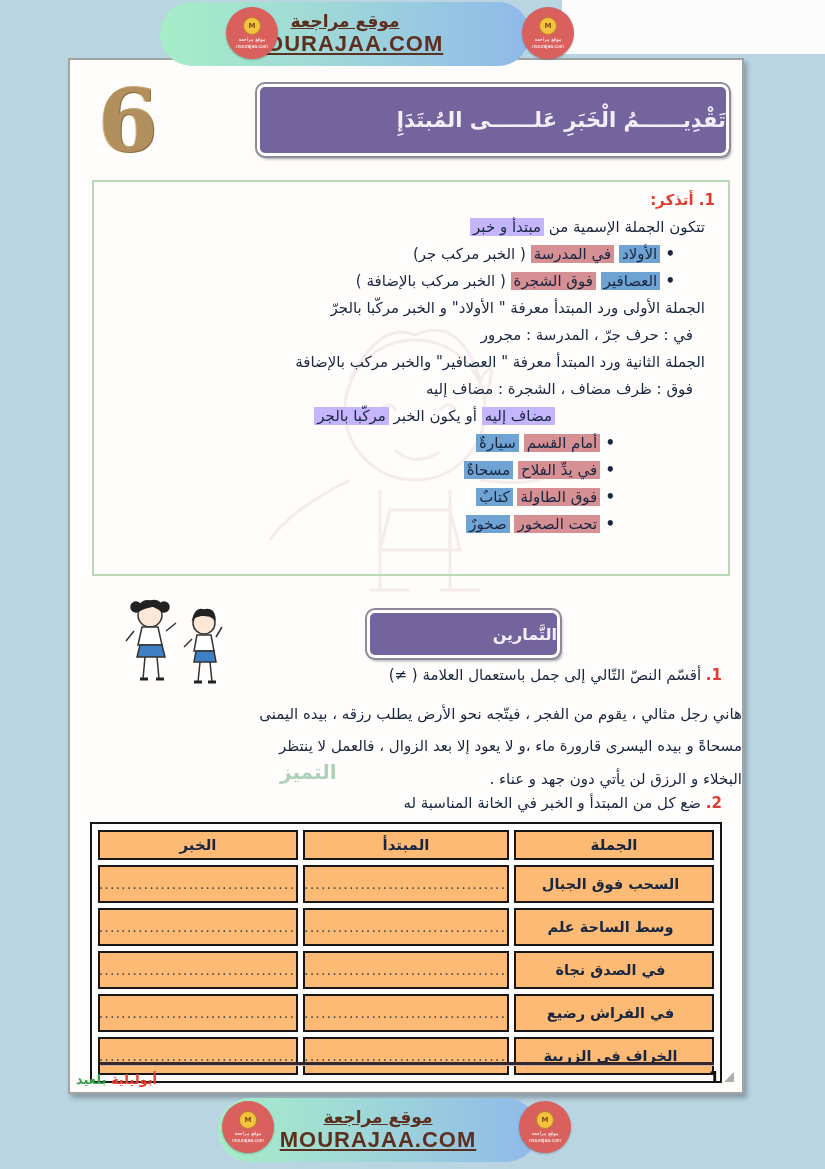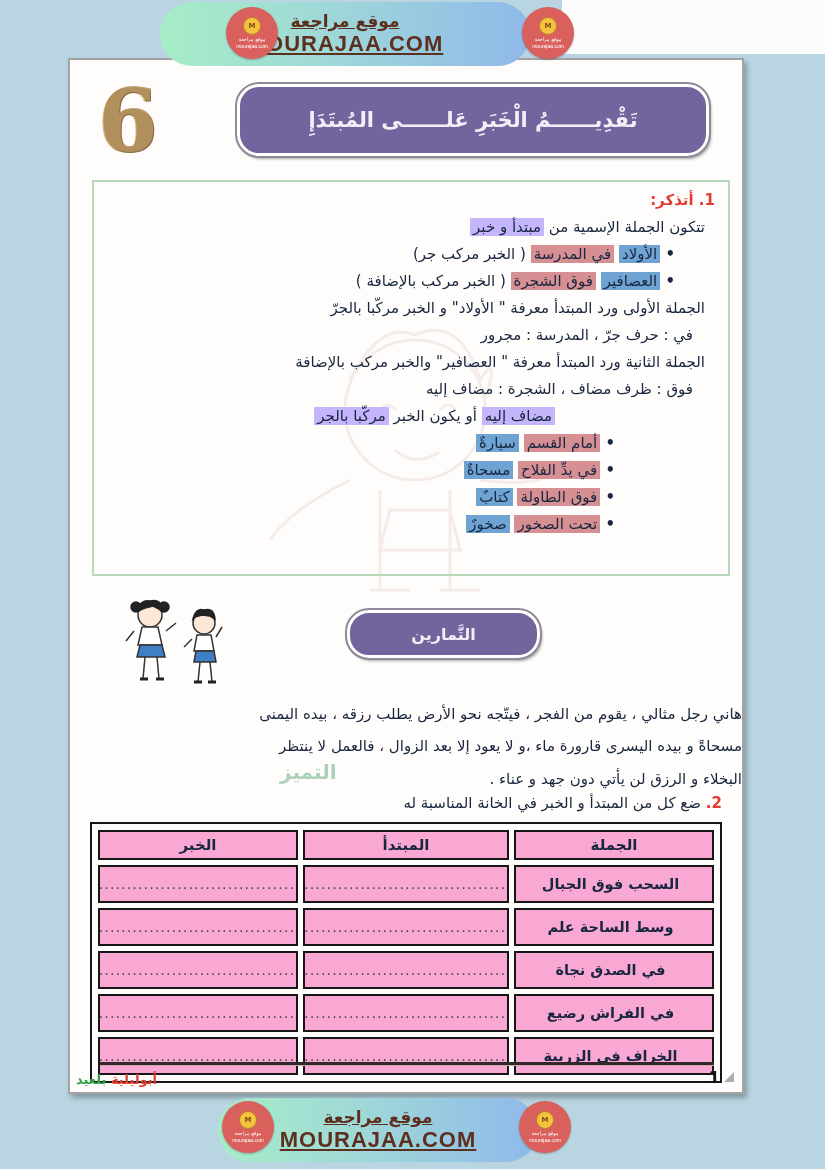--- a/index.html
+++ b/index.html
@@ -32,24 +32,24 @@
   .page{
     position:absolute;left:68px;top:58px;width:672px;height:1032px;
     background:#fffdfb;border:2px solid #a3a3a3;box-shadow:3px 4px 5px rgba(0,0,0,.28);
   }
   .lesson-number{
     position:absolute;left:28px;top:10px;font-size:86px;font-weight:bold;
     font-family:"DejaVu Serif",serif;color:#b2905e;
     text-shadow:1px 1px 0 #8a6b43,-1px 1px 0 #d8bb8a,1px -1px 0 #c7a271;
   }
   .banner-purple{
-    background:#74649e;border:3px solid #ffffff;outline:2px solid #8e8a99;border-radius:22px;
+    background:#74649e;border:3px solid #ffffff;outline:2px solid #8e8a99;border-radius:8px;
     box-shadow:2px 3px 3px rgba(0,0,0,.35);
-    display:flex;align-items:center;justify-content:center;
-    color:#f3eef8;font-weight:bold;direction:rtl;
+    display:flex;align-items:center;
+    color:#f3eef8;font-weight:bold;direction:rtl;margin-left:20px;
   }
   .title-banner{position:absolute;left:167px;top:24px;width:466px;height:66px;font-size:21px;}
   
   .recall-box{
     position:absolute;left:22px;top:120px;width:608px;height:382px;
     border:2px solid #b7d9b7;direction:rtl;padding:5px 13px;
     font-size:15px;line-height:1.8;
   }
   .red{color:#e03c31;}
   .bold{font-weight:bold;}
@@ -69,21 +69,21 @@
   .exercises-banner{position:absolute;left:277px;top:550px;width:187px;height:42px;font-size:16px;}
   .ex-block{position:absolute;left:20px;direction:rtl;width:632px;font-size:15px;}
   .ex1-head{top:606px;}
   .ex1-text{top:638px;line-height:2.15;padding-left:20px;}
   .ex2-head{top:734px;}
   .wm{position:absolute;left:210px;top:700px;font-size:20px;font-weight:bold;
       color:#15803d;opacity:.35;filter:blur(.6px);letter-spacing:4px;}
   
   .table-wrap{position:absolute;left:20px;top:762px;width:626px;border:2px solid #161616;padding:1px;background:#fffdfb;}
   table.fill{width:100%;border-collapse:separate;border-spacing:5px;direction:rtl;table-layout:fixed;}
-  table.fill th,table.fill td{border:2px solid #161616;background:#f9a8d4;margin-left:17px;}
+  table.fill th,table.fill td{border:2px solid #161616;background:#fdba74;margin-left:17px;}
   table.fill th{height:24px;font-size:15px;font-weight:bold;text-align:center;}
   table.fill td{height:32px;font-size:14.5px;}
   td.sentence{text-align:center;padding-right:8px;font-weight:bold;}
   td.dots{color:#4a4a4a;text-align:center;font-size:11px;letter-spacing:1px;overflow:hidden;white-space:nowrap;}
   
   .footer-rule{position:absolute;left:30px;top:1002px;width:614px;height:3px;background:#33272b;border-bottom:1px solid #caa;}
   .author{position:absolute;left:6px;top:1012px;direction:rtl;font-size:13px;font-weight:bold;}
   .author .a1{color:#e03c31;}
   .author .a2{color:#2f9e44;margin-top:32px;}
   .page-number{position:absolute;right:22px;top:1008px;font-size:16px;font-weight:bold;color:#111;}
@@ -199,20 +199,24 @@
       <path d="M80 46 l-8 8 M104 44 l6 -10" stroke="#333"></path>
       <path d="M88 69 l-2 20 M98 69 l2 20" stroke="#333"></path>
       <path d="M82 89 h8 M96 89 h8" stroke="#222" stroke-width="3"></path>
     </g>
   </svg>
 
   <div class="banner-purple exercises-banner">
     <span>التَّمارين</span>
   </div>
 
+  <div class="ex-block ex1-head">
+    <span class="red bold">1.</span>
+    <span>أقسّم النصّ التّالي إلى جمل باستعمال العلامة ( ≠)</span>
+  </div>
   <div class="ex-block ex1-text">
     <div>هاني رجل مثالي ، يقوم من الفجر ،  فيتّجه نحو الأرض يطلب رزقه ، بيده اليمنى</div>
     <div>مسحاةً و بيده اليسرى قارورة ماء ،و لا يعود إلا بعد الزوال ، فالعمل لا ينتظر</div>
     <div>البخلاء و الرزق لن يأتي دون جهد و عناء .</div>
   </div>
   <div class="wm">التميز</div>
 
   <div class="ex-block ex2-head">
     <span class="red bold">2.</span>
     <span>ضع كل من المبتدأ و الخبر في الخانة المناسبة له</span>

